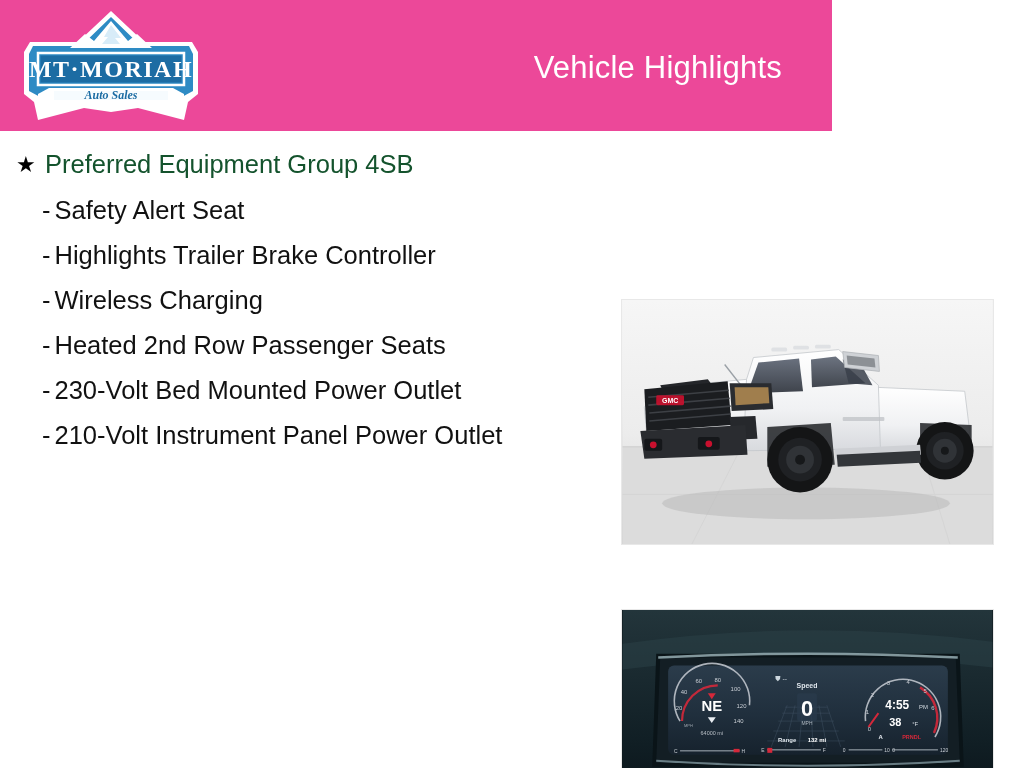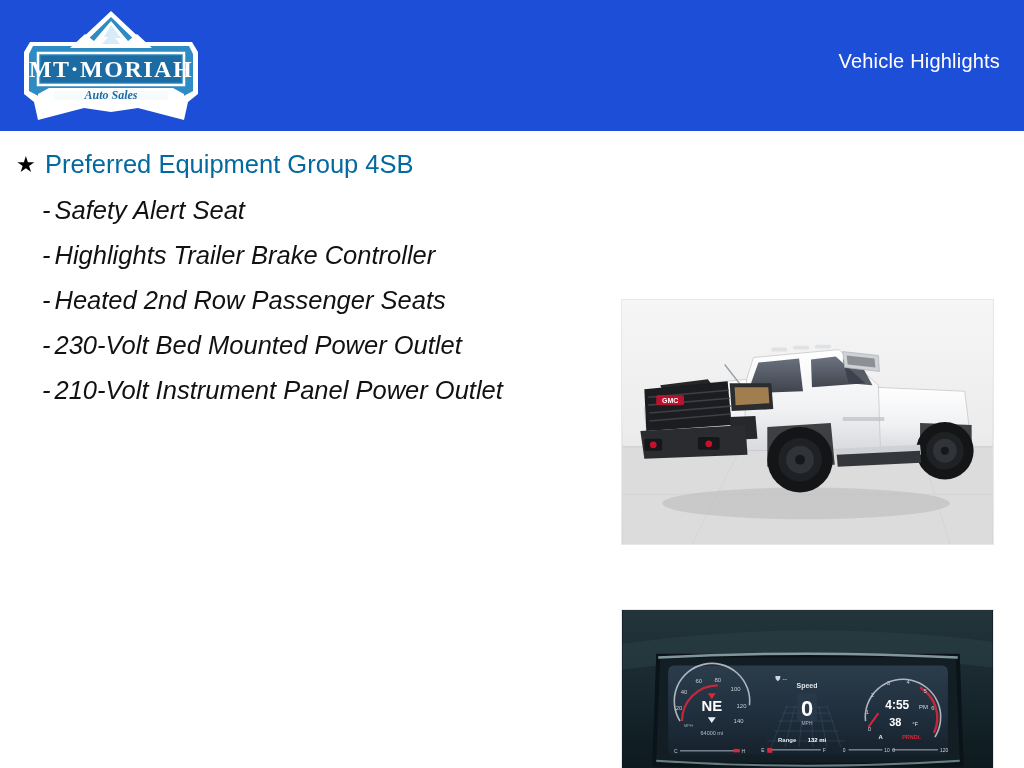--- a/index.html
+++ b/index.html
@@ -12,31 +12,31 @@
     height: 768px;
     overflow: hidden;
     font-family: "Liberation Sans", sans-serif;
     position: relative;
   }
 
   
   .header {
     position: absolute;
     top: 0; left: 0;
-    width: 1024px;
+    width: 832px;
     height: 131px;
-    background: #1d4ed8;
+    background: #ec4899;
     overflow: hidden;
   }
   .header-title {
     position: absolute;
-    right: 24px;
+    right: 50px;
     top: 50px;
     color: #ffffff;
-    font-size: 20px;
+    font-size: 31px;
     letter-spacing: 0.2px;
     white-space: nowrap;
     text-align: center;
   }
 
   
   .logo {
     position: absolute;
     left: 16px;
     top: 8px;
@@ -60,40 +60,39 @@
     box-sizing: border-box;
   }
   .item {
     display: block;
     position: relative;
     margin-bottom: 11px;
   }
   .item-main {
     padding-left: 45px;
     font-size: 25.5px;
-    color: #0369a1;
+    color: #14532d;
     line-height: 1.32;
     position: relative;
   }
   .star-bullet {
     position: absolute;
     left: 16px;
     top: 1px;
     font-size: 22px;
     color: #000000;
     line-height: 1.45;
   }
   .item-sub {
     padding-left: 42px;
     font-size: 25.5px;
     color: #111111;
     line-height: 1.34;
     margin-bottom: 11px;
     max-width: 530px;
-    font-style: italic;
   }
   .item-sub .dash { margin-right: 4px; }
 
   
   .photo {
     position: absolute;
     border: 1px solid #e8e8e8;
     box-sizing: border-box;
     overflow: hidden;
   }
@@ -155,20 +154,23 @@
     </div>
 
     <div class="item-sub">
       <span class="dash">-</span><span>Safety Alert Seat</span>
     </div>
 
     <div class="item-sub">
       <span class="dash">-</span><span>Highlights Trailer Brake Controller</span>
     </div>
 
+    <div class="item-sub">
+      <span class="dash">-</span><span>Wireless Charging</span>
+    </div>
 
 
     <div class="item-sub">
       <span class="dash">-</span><span>Heated 2nd Row Passenger Seats</span>
     </div>
 
     <div class="item-sub">
       <span class="dash">-</span><span>230-Volt Bed Mounted Power Outlet</span>
     </div>
 

